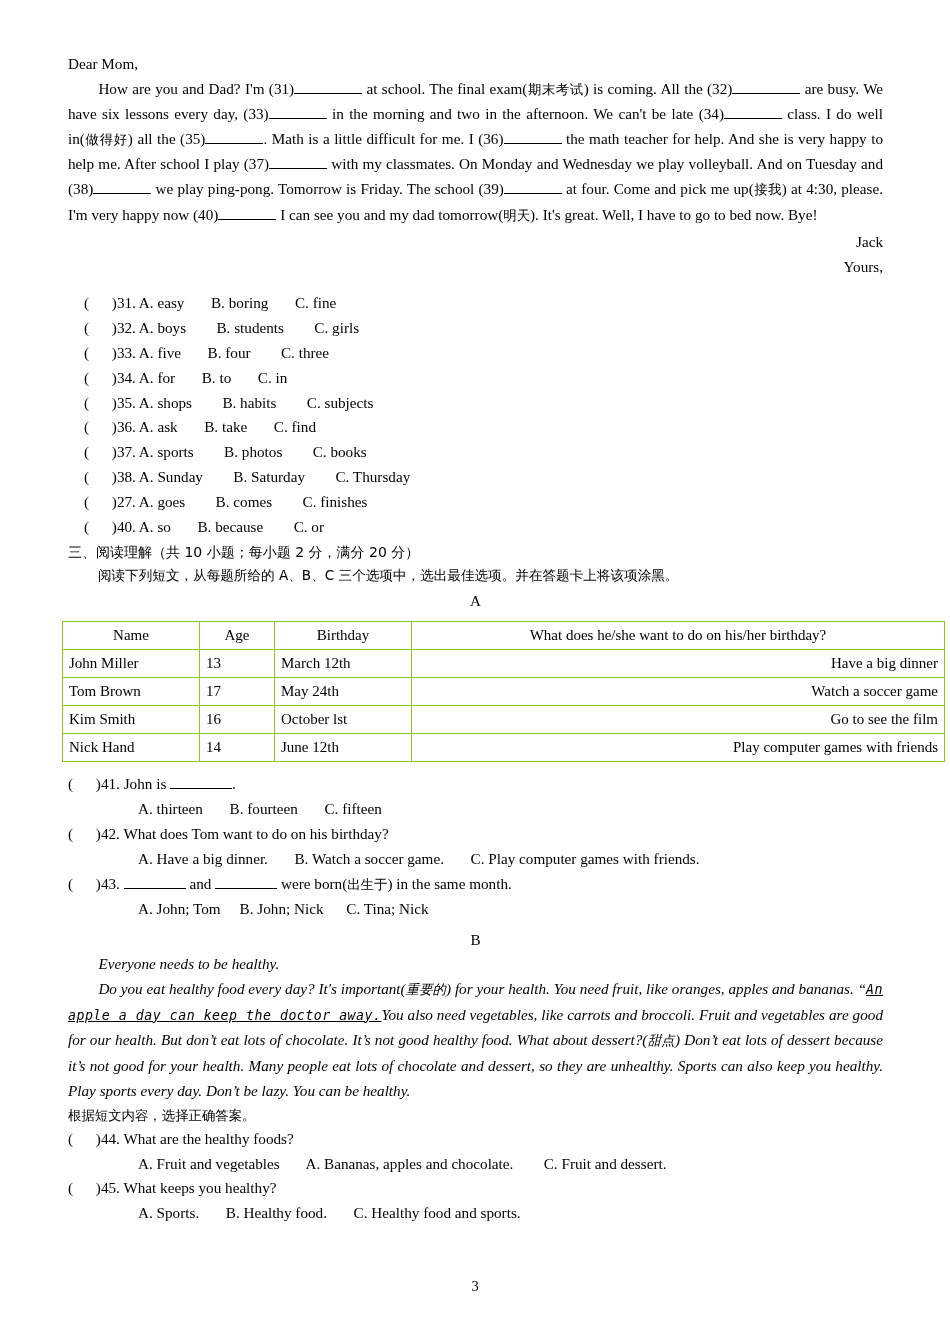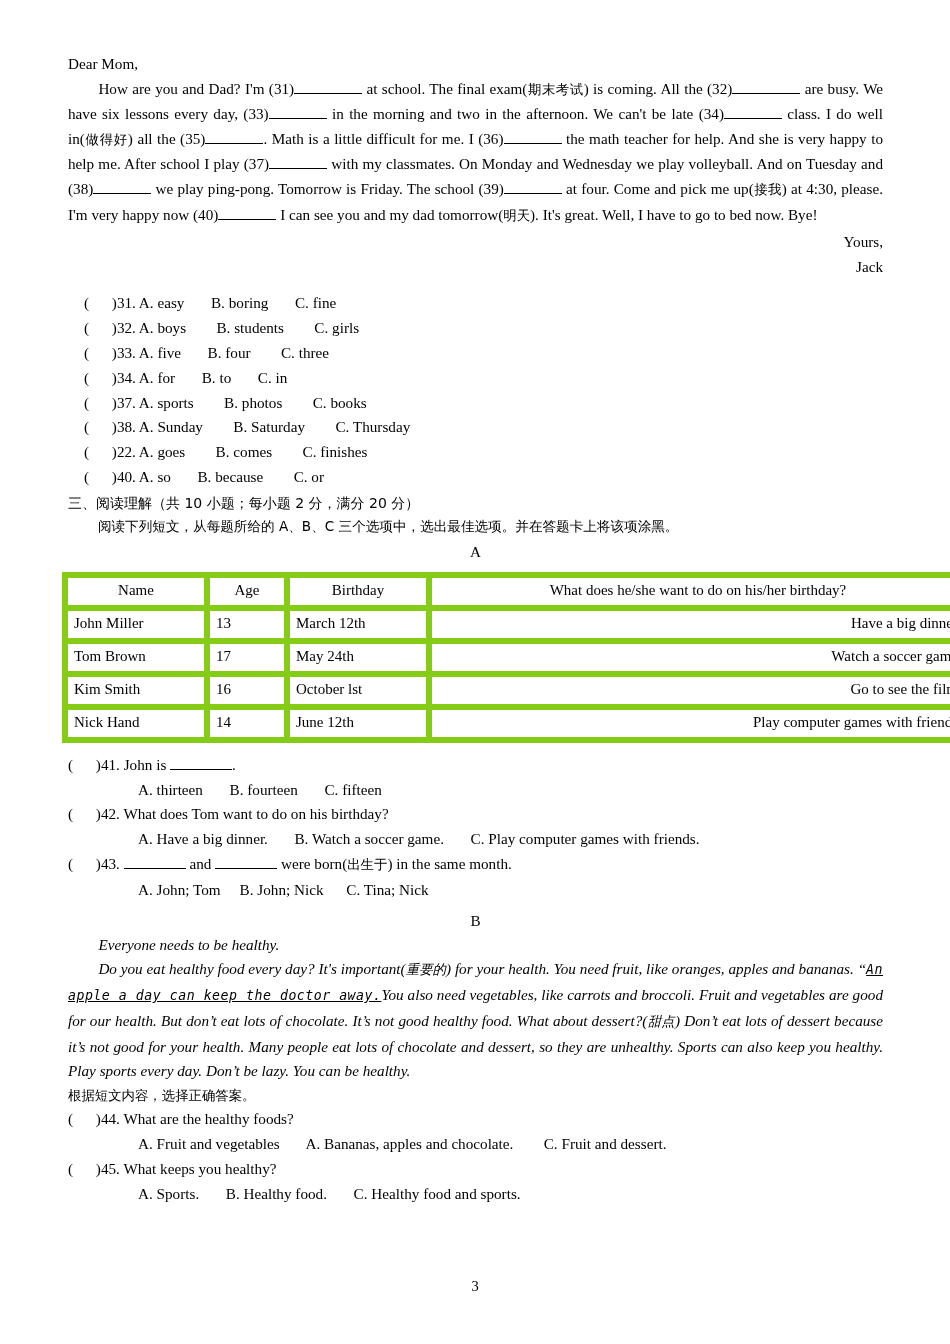--- a/index.html
+++ b/index.html
@@ -88,21 +88,21 @@
   }
 
   
   table.info {
     border-collapse: collapse;
     width: 830px;
     margin: 8px 0 0 -6px;
     table-layout: fixed;
   }
   table.info td, table.info th {
-    border: 6px solid #84cc16;
+    border: 1px solid #84cc16;
     font-size: 15px;
     font-weight: normal;
     padding: 3px 6px 4px 6px;
     line-height: 19px;
     height: 20px;
   }
   table.info thead td { text-align: center; }
   table.info tbody td { text-align: left; }
   .col-name { width: 124px; }
   .col-age  { width: 62px; }
@@ -163,33 +163,35 @@
 </head>
 <body>
 
 <div class="page">
   <div class="content">
 
     <div class="letter">
       <p class="noind">Dear Mom,</p>
       <p class="indent"><span>How are you and Dad? I'm (31)</span><span class="blank b-lg"></span><span> at school. The final exam(</span><span class="cn">期末考试</span><span>) is coming. All the (32)</span><span class="blank b-lg"></span><span> are busy. We have six lessons every day, (33)</span><span class="blank b-md"></span><span> in the morning and two in the afternoon. We can't be late (34)</span><span class="blank b-md"></span><span> class. I do well in(</span><span class="cn">做得好</span><span>) all the (35)</span><span class="blank b-md"></span><span>. Math is a little difficult for me. I (36)</span><span class="blank b-md"></span><span> the math teacher for help. And she is very happy to help me. After school I play (37)</span><span class="blank b-md"></span><span> with my classmates. On Monday and Wednesday we play volleyball. And on Tuesday and (38)</span><span class="blank b-md"></span><span> we play ping-pong. Tomorrow is Friday. The school (39)</span><span class="blank b-md"></span><span> at four. Come and pick me up(</span><span class="cn">接我</span><span>) at 4:30, please. I'm very happy now (40)</span><span class="blank b-md"></span><span> I can see you and my dad tomorrow(</span><span class="cn">明天</span><span>). It's great. Well, I have to go to bed now. Bye!</span></p>
       <div class="signature">
+        <div>Jack</div>
         <div>Yours,</div>
-        <div>Jack</div>
       </div>
     </div>
 
     <div class="opts">
       <div class="optline">(      )31. A. easy       B. boring       C. fine</div>
       <div class="optline">(      )32. A. boys        B. students        C. girls</div>
       <div class="optline">(      )33. A. five       B. four        C. three</div>
       <div class="optline">(      )34. A. for       B. to       C. in</div>
+      <div class="optline">(      )35. A. shops        B. habits        C. subjects</div>
+      <div class="optline">(      )36. A. ask       B. take       C. find</div>
       <div class="optline">(      )37. A. sports        B. photos        C. books</div>
       <div class="optline">(      )38. A. Sunday        B. Saturday        C. Thursday</div>
-      <div class="optline">(      )22. A. goes        B. comes        C. finishes</div>
+      <div class="optline">(      )27. A. goes        B. comes        C. finishes</div>
       <div class="optline">(      )40. A. so       B. because        C. or</div>
     </div>
 
     <div class="sec-head">三、阅读理解（共 10 小题；每小题 2 分，满分 20 分）</div>
     <div class="sec-sub">阅读下列短文，从每题所给的 A、B、C 三个选项中，选出最佳选项。并在答题卡上将该项涂黑。</div>
 
     <div class="center-letter">A</div>
 
     <table class="info">
       <thead>

